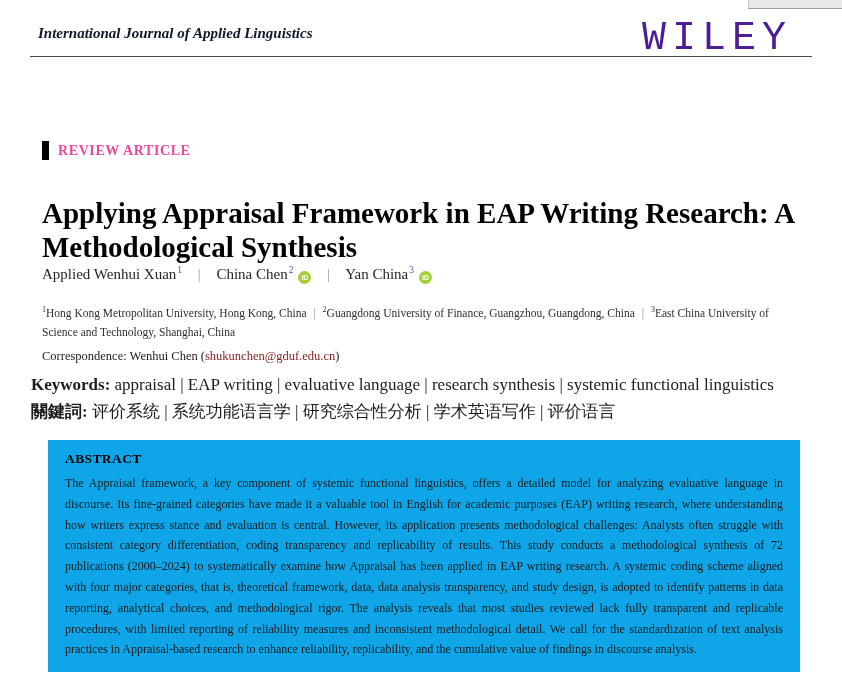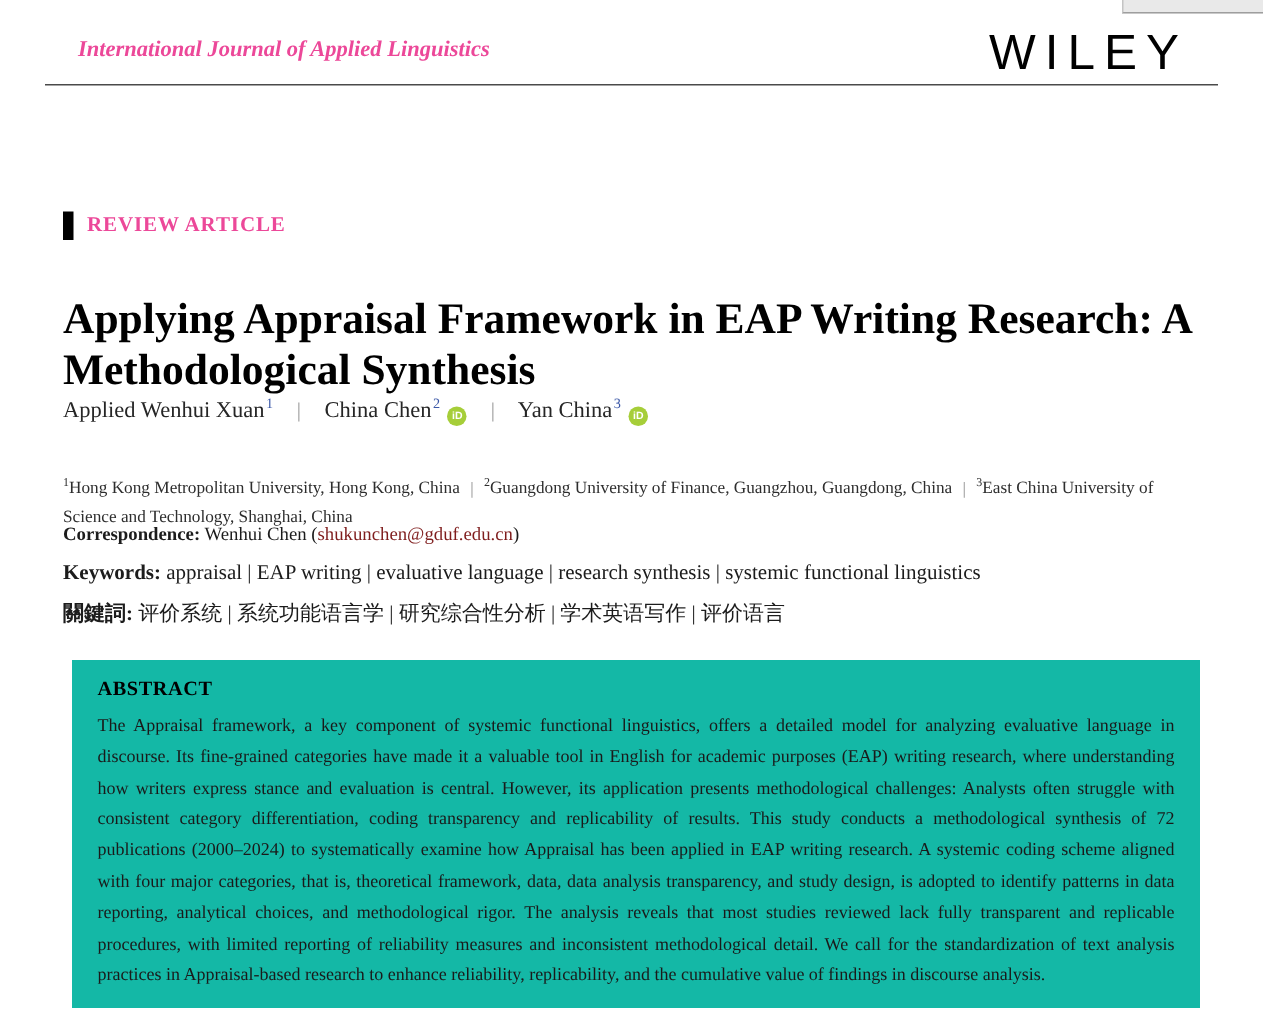--- a/index.html
+++ b/index.html
@@ -5,28 +5,28 @@
   * { margin: 0; padding: 0; box-sizing: border-box; }
   html, body { width: 842px; height: 680px; background: #ffffff; overflow: hidden; }
   body { font-family: "Liberation Serif", "DejaVu Serif", serif; color: #1f1f1f; position: relative; }
 
   .corner-box {
     position: absolute; top: 0; right: 0; width: 94px; height: 9px;
     background: #e9e9e9; border-bottom: 1px solid #9e9e9e; border-left: 1px solid #c4c4c4;
   }
 
   .journal-name {
-    position: absolute; top: 25px; left: 52px;
-    font-style: italic; font-weight: bold; font-size: 15px; color: #ec4899;
+    position: absolute; top: 25px; left: 38px;
+    font-style: italic; font-weight: bold; font-size: 15px; color: #0f172a;
   }
 
   .wiley-logo {
     position: absolute; top: 16px; right: 50px;
-    font-family: Liberation Sans, sans-serif; font-size: 33px; font-weight: 500;
-    letter-spacing: 6px; color: #000000;
+    font-family: Liberation Mono, monospace; font-size: 40px; font-weight: 500;
+    letter-spacing: 6px; color: #4c1d95;
   }
 
   .header-rule {
     position: absolute; top: 56px; left: 30px; right: 30px; height: 1px; background: #4a4a4a;
   }
 
   .review-article {
     position: absolute; top: 141px; left: 42px;
     display: flex; align-items: center; gap: 9px;
   }
@@ -46,42 +46,42 @@
   .authors sup { font-size: 9.5px; color: #3a57a7; vertical-align: super; margin-left: 1px; }
   .authors .sep { color: #9a9a9a; margin: 0 12px; font-size: 14px; }
   .orcid-icon {
     display: inline-block; width: 13px; height: 13px; border-radius: 50%;
     background: #a6ce39; color: #fff; font-family: "Liberation Sans", sans-serif;
     font-size: 7px; font-weight: bold; text-align: center; line-height: 13px;
     vertical-align: -1px; margin-left: 5px; cursor: pointer;
   }
 
   .affiliations {
-    position: absolute; top: 312px; left: 42px; width: 748px;
+    position: absolute; top: 300px; left: 42px; width: 748px;
     font-size: 11.5px; line-height: 19px; color: #2e2e2e;
   }
   .affiliations sup { font-size: 8px; vertical-align: super; }
   .affiliations .sep { color: #8f8f8f; margin: 0 4px; }
 
   .correspondence {
     position: absolute; top: 349px; left: 42px; width: 748px; font-size: 12.5px; color: #1c1c1c;
   }
-  .correspondence .label { font-weight: bold; }
+  .correspondence .label { font-weight: normal; }
   .correspondence .email-link { color: #7f1d1d; text-decoration: none; cursor: pointer; }
 
   .keywords-line {
-    position: absolute; left: 42px; width: 748px; font-size: 14px; color: #1c1c1c;
+    position: absolute; left: 31px; width: 748px; font-size: 17px; color: #1c1c1c;
   }
   .keywords-line .label { font-weight: bold; }
   .kw-en { top: 375px; }
   .kw-zh { top: 400px; }
 
   .abstract-box {
     position: absolute; top: 440px; left: 48px; right: 42px; bottom: 8px;
-    background: #14b8a6; padding: 11px 17px 10px 17px; overflow: hidden;
+    background: #0ea5e9; padding: 11px 17px 10px 17px; overflow: hidden;
   }
   .abstract-heading { font-size: 13.5px; font-weight: bold; letter-spacing: 0.4px; color: #000; margin-bottom: 6px; }
   .abstract-text {
     font-size: 12px; line-height: 20.8px; color: #1a1a1a; text-align: justify;
   }
 </style>
 </head>
 <body>
 
 <div class="corner-box"></div>

